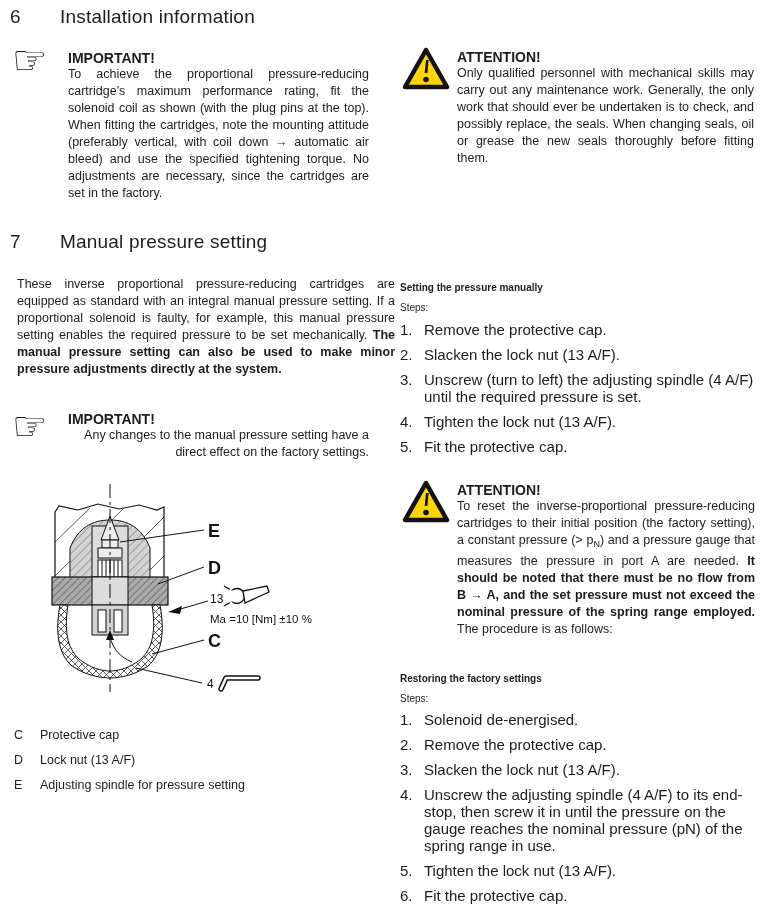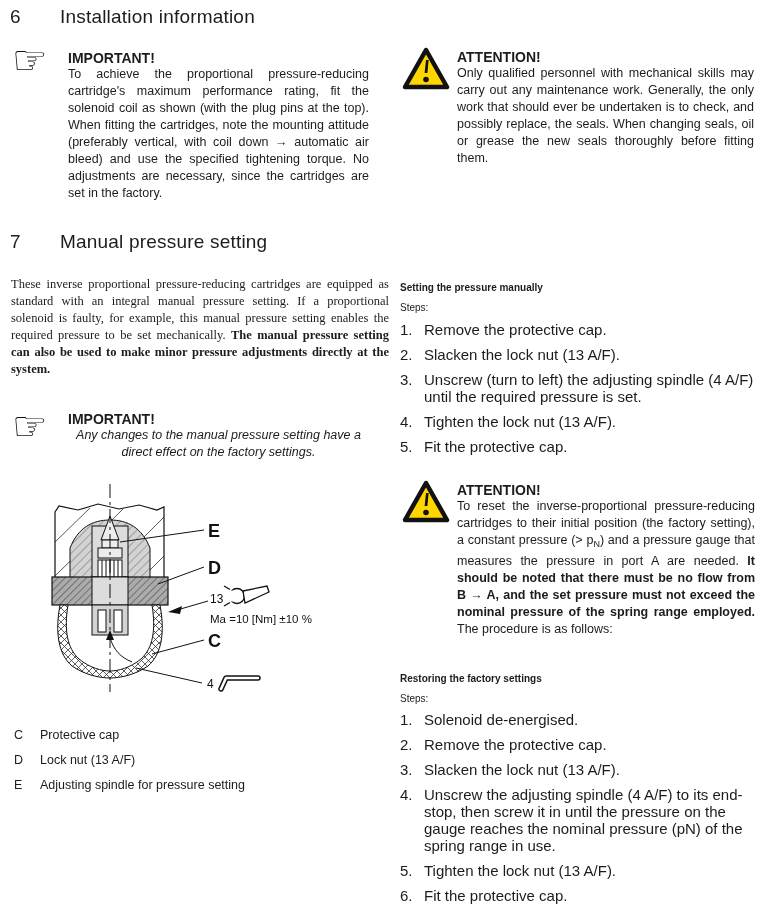--- a/index.html
+++ b/index.html
@@ -81,28 +81,28 @@
   </svg>
   <div class="abs" style="left:457px; top:49px; width:297px;">
     <div class="note-head">ATTENTION!</div>
     <div class="body-text">Only qualified personnel with mechanical skills may carry out any maintenance work. Generally, the only work that should ever be undertaken is to check, and possibly replace, the seals. When changing seals, oil or grease the new seals thoroughly before fitting them.</div>
   </div>
 
   <div class="abs h1" style="left:10px; top:231px;">
     <span class="secnum">7</span><span>Manual pressure setting</span>
   </div>
 
-  <div class="abs body-text" style="left:11px; top:276px; width:378px;font-family:Liberation Serif, serif;">
+  <div class="abs body-text" style="left:17px; top:276px; width:378px;">
     <span>These inverse proportional pressure-reducing cartridges are equipped as standard with an integral manual pressure setting. If a proportional solenoid is faulty, for example, this manual pressure setting enables the required pressure to be set mechanically. </span><span class="bold-inline">The manual pressure setting can also be used to make minor pressure adjustments directly at the system.</span>
   </div>
 
   <div class="abs manicule" style="left:12px; top:406px;">☞</div>
   <div class="abs" style="left:68px; top:411px; width:301px;">
     <div class="note-head">IMPORTANT!</div>
-    <div class="body-text" style="text-align:center;font-style:italic;">Any changes to the manual pressure setting have a direct effect on the factory settings.</div>
+    <div class="body-text" style="text-align:right;">Any changes to the manual pressure setting have a direct effect on the factory settings.</div>
   </div>
 
   <svg class="abs" style="left:40px; top:482px;" width="312" height="214" viewBox="0 0 312 214">
     <defs>
       <pattern id="hatchLight" patternUnits="userSpaceOnUse" width="6" height="6" patternTransform="rotate(45)">
         <rect width="6" height="6" fill="#d3d3d3"></rect>
         <line x1="0" y1="0" x2="0" y2="6" stroke="#6b6b6b" stroke-width="1"></line>
       </pattern>
       <pattern id="hatchDark" patternUnits="userSpaceOnUse" width="5" height="5" patternTransform="rotate(45)">
         <rect width="5" height="5" fill="#ababab"></rect>

